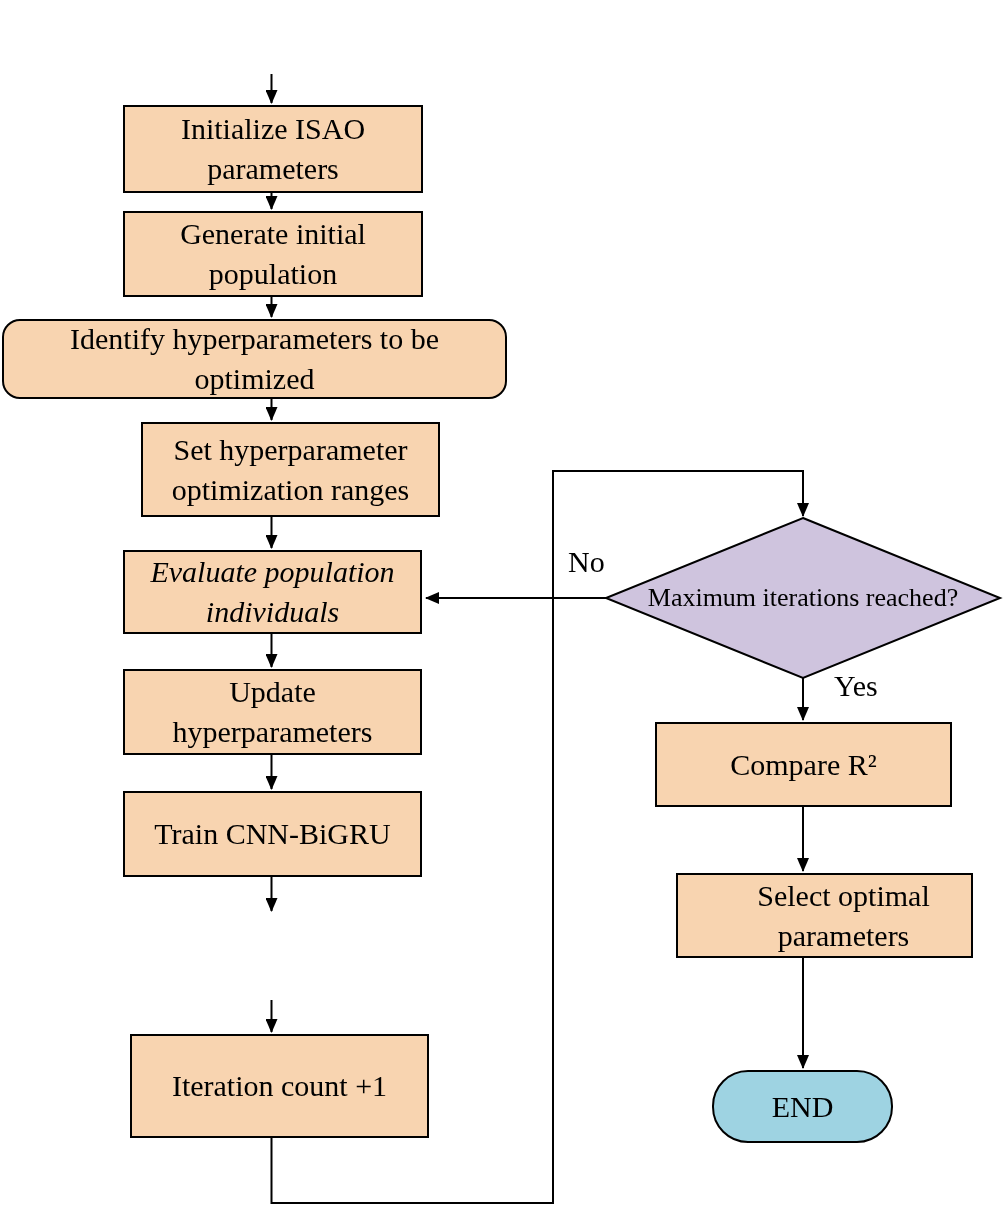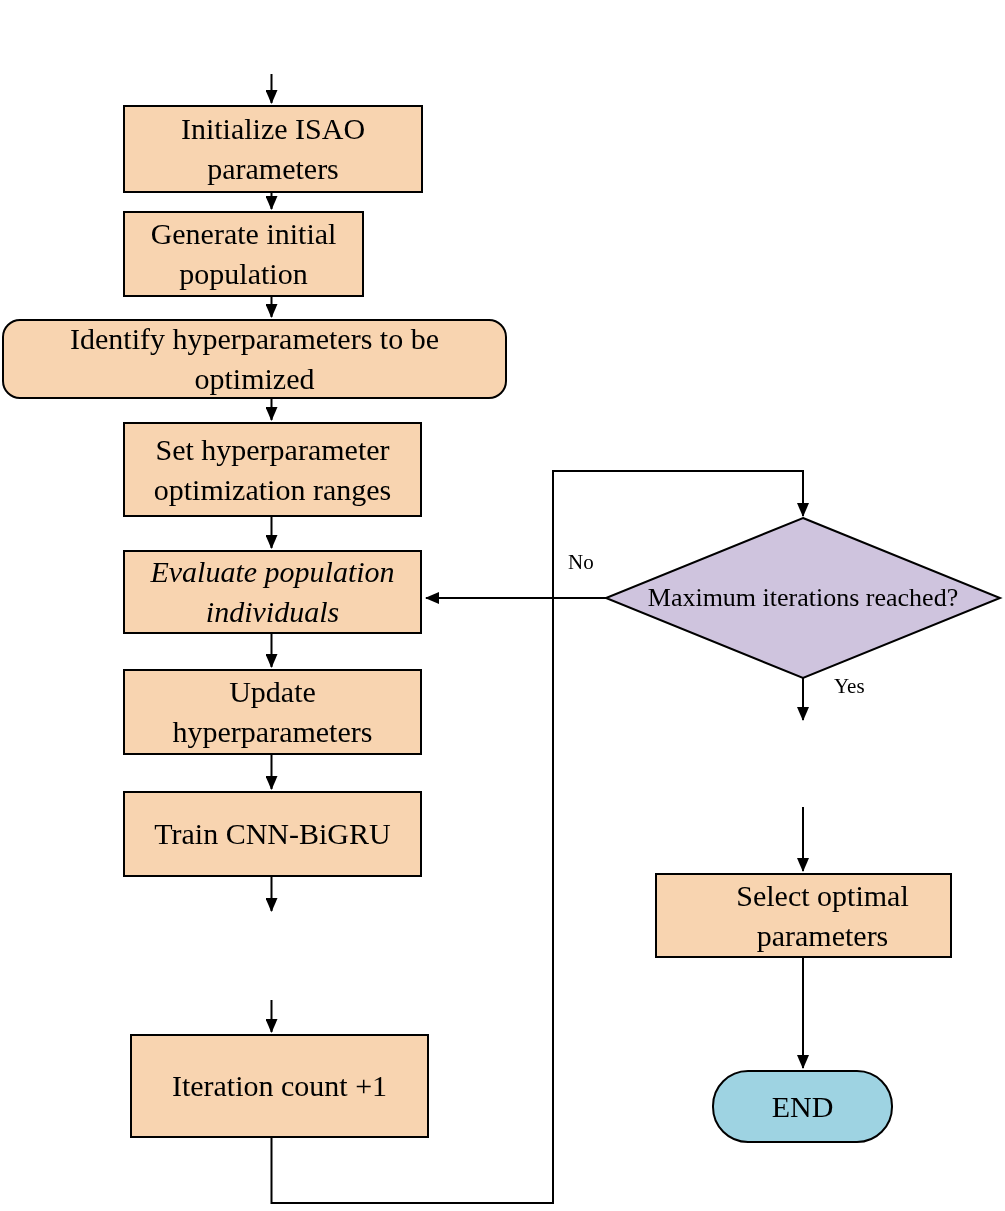--- a/index.html
+++ b/index.html
@@ -58,21 +58,21 @@
     position: absolute;
     display: flex;
     align-items: center;
     justify-content: center;
     text-align: center;
     font-size: 26px;
     line-height: 40px;
   }
   .edge-label {
     position: absolute;
-    font-size: 21px;
+    font-size: 30px;
     line-height: 32px;
     white-space: nowrap;
   }
 </style>
 </head>
 <body>
 
 <div id="canvas">
 
   <svg id="wires" viewBox="0 0 1005 1211" xmlns="http://www.w3.org/2000/svg">
@@ -98,29 +98,29 @@
     <path class="edge" marker-end="url(#arrow)" d="M803 958 V1068"></path>
 
     <polygon class="decision-shape" points="803,518 1000,598 803,678 606,598"></polygon>
   </svg>
 
 
   <div class="node process" style="left:123px; top:105px; width:300px; height:88px;">
     <span>Initialize ISAO parameters</span>
   </div>
 
-  <div class="node process" style="left:123px; top:211px; width:241px; height:86px;">
+  <div class="node process" style="left:123px; top:211px; width:300px; height:86px;">
     <span>Generate initial population</span>
   </div>
 
   <div class="node process" style="left:2px; top:319px; width:505px; height:80px;border-radius:18px;">
     <span>Identify hyperparameters to be optimized</span>
   </div>
 
-  <div class="node process" style="left:123px; top:422px; width:299px; height:95px;">
+  <div class="node process" style="left:141px; top:422px; width:299px; height:95px;">
     <span>Set hyperparameter optimization ranges</span>
   </div>
 
   <div class="node process" style="left:123px; top:550px; width:299px; height:84px;font-style:italic;">
     <span>Evaluate population individuals</span>
   </div>
 
   <div class="node process" style="left:123px; top:669px; width:299px; height:86px;">
     <span>Update hyperparameters</span>
   </div>
@@ -131,22 +131,25 @@
 
 
   <div class="node process" style="left:130px; top:1034px; width:299px; height:104px;">
     <span>Iteration count +1</span>
   </div>
 
   <div class="decision-label" style="left:623px; top:518px; width:360px; height:160px;">
     <span>Maximum iterations reached?</span>
   </div>
 
+  <div class="node process" style="left:655px; top:722px; width:297px; height:85px;">
+    <span>Compare R²</span>
+  </div>
 
-  <div class="node process" style="left:655px; top:873px; width:297px; height:85px;padding-left:48px;">
+  <div class="node process" style="left:676px; top:873px; width:297px; height:85px;padding-left:48px;">
     <span>Select optimal parameters</span>
   </div>
 
   <div class="node terminal" style="left:712px; top:1070px; width:181px; height:73px;">
     <span>END</span>
   </div>
 
   <div class="edge-label" style="left:568px; top:546px;">No</div>
 
   <div class="edge-label" style="left:834px; top:670px;">Yes</div>

